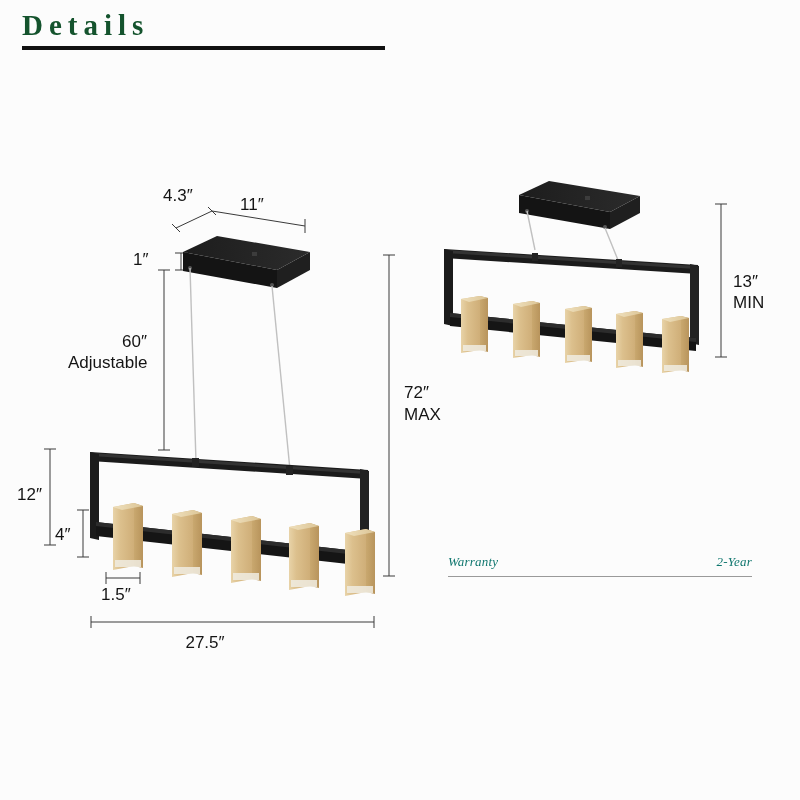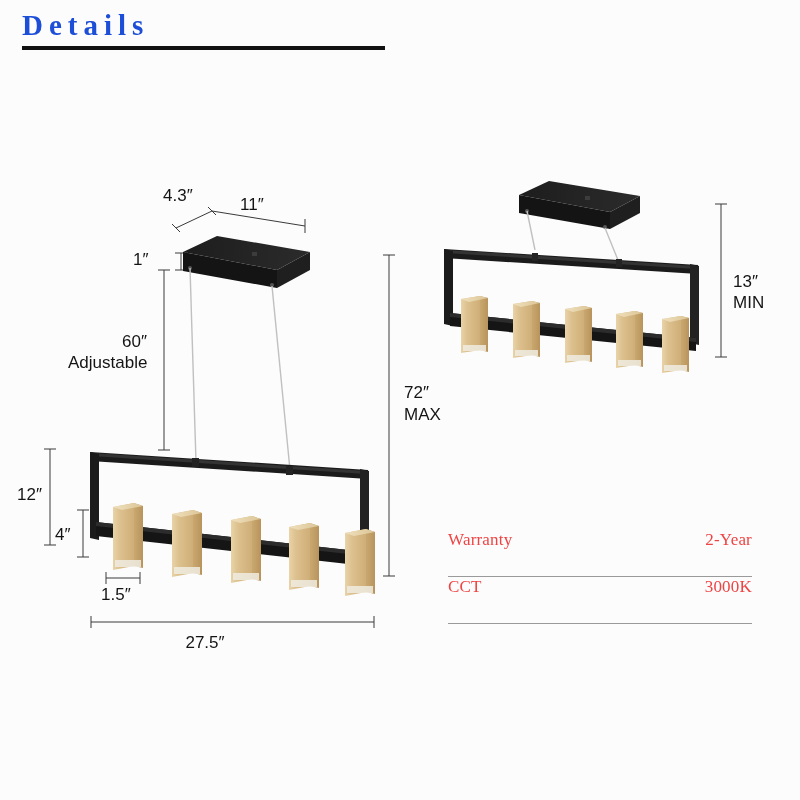--- a/index.html
+++ b/index.html
@@ -30,21 +30,21 @@
     position: absolute;
     left: 22px;
     top: 8px;
     width: 360px;
   }
   .header-title {
     font-family: "Liberation Serif", serif;
     font-size: 29px;
     font-weight: bold;
     letter-spacing: 6px;
-    color: #1d4ed8;
+    color: #14532d;
     line-height: 34px;
     white-space: nowrap;
   }
   .header-rule {
     margin-top: 4px;
     width: 363px;
     height: 4px;
     background: #111111;
   }
 
@@ -65,26 +65,27 @@
   }
   .spec-row {
     display: flex;
     align-items: baseline;
     justify-content: space-between;
     height: 46px;
     border-bottom: 1px solid #9a9a9a;
   }
   .spec-label, .spec-value {
     font-family: "Liberation Serif", serif;
-    font-size: 17px;
-    color: #ef4444;
+    font-size: 13px;
+    color: #0f766e;
     letter-spacing: 0.2px;
     padding-bottom: 12px;
-  }
-  .spec-value { text-align: right; }
+    font-style: italic;
+  }
+  .spec-value { text-align: right; margin-top: 24px; }
 
   
   .dim-text {
     font-family: "Liberation Sans", sans-serif;
     font-size: 17px;
     fill: #141414;
   }
 </style>
 </head>
 <body>
@@ -335,19 +336,15 @@
 
   <div class="spec-table">
 
     <div class="spec-row">
       <span class="spec-label">Warranty</span>
       <span class="spec-value">2-Year</span>
     </div>
 
 
 
-    <div class="spec-row">
-      <span class="spec-label">CCT</span>
-      <span class="spec-value">3000K</span>
-    </div>
   </div>
 
 </div>
 
 </body></html>

